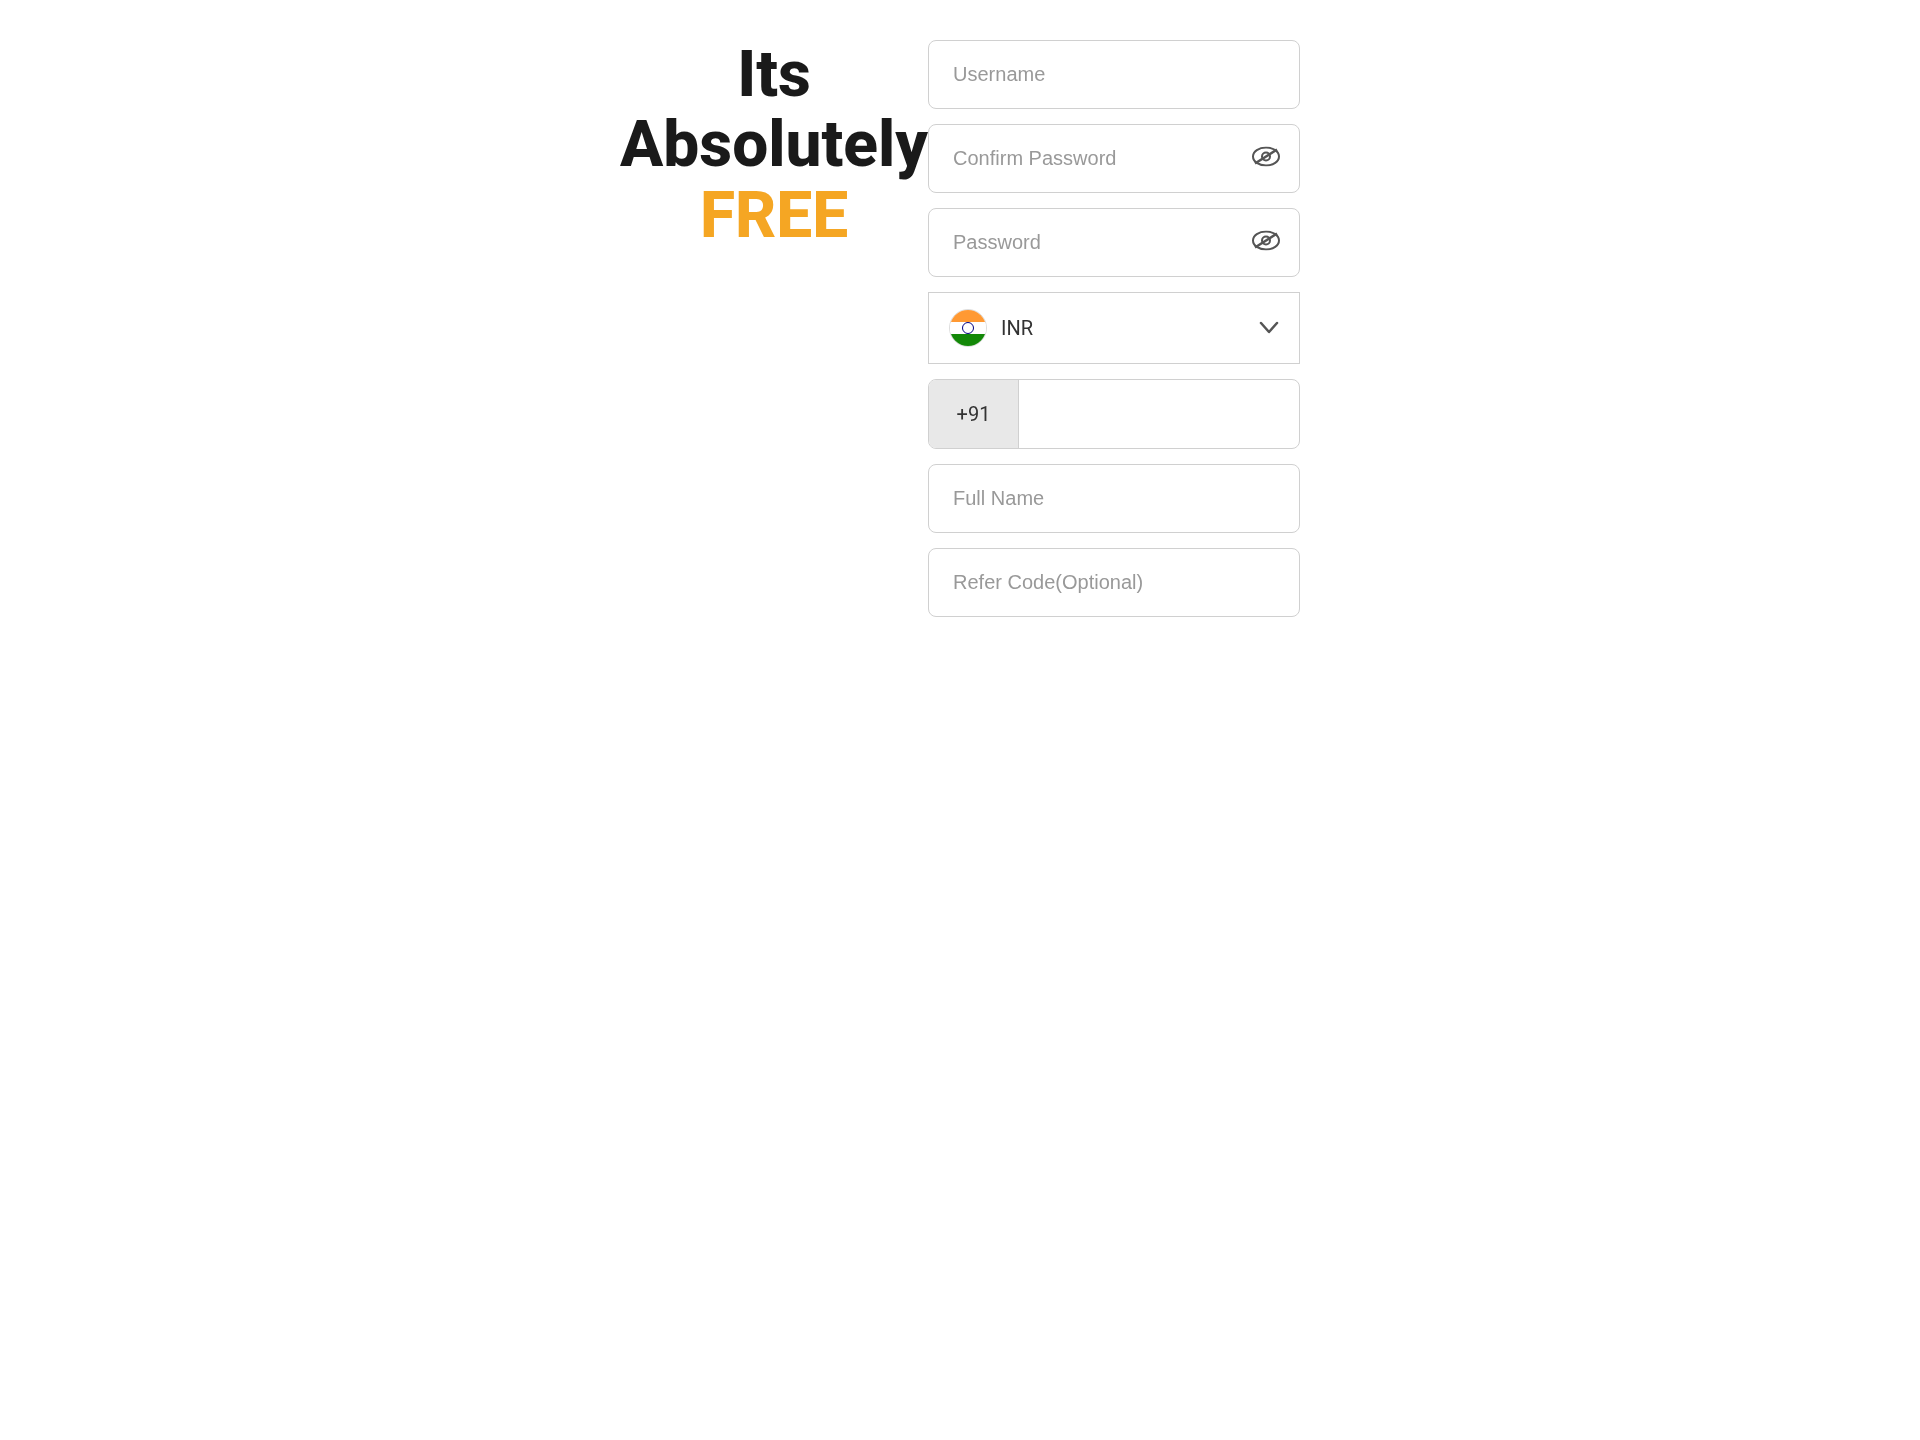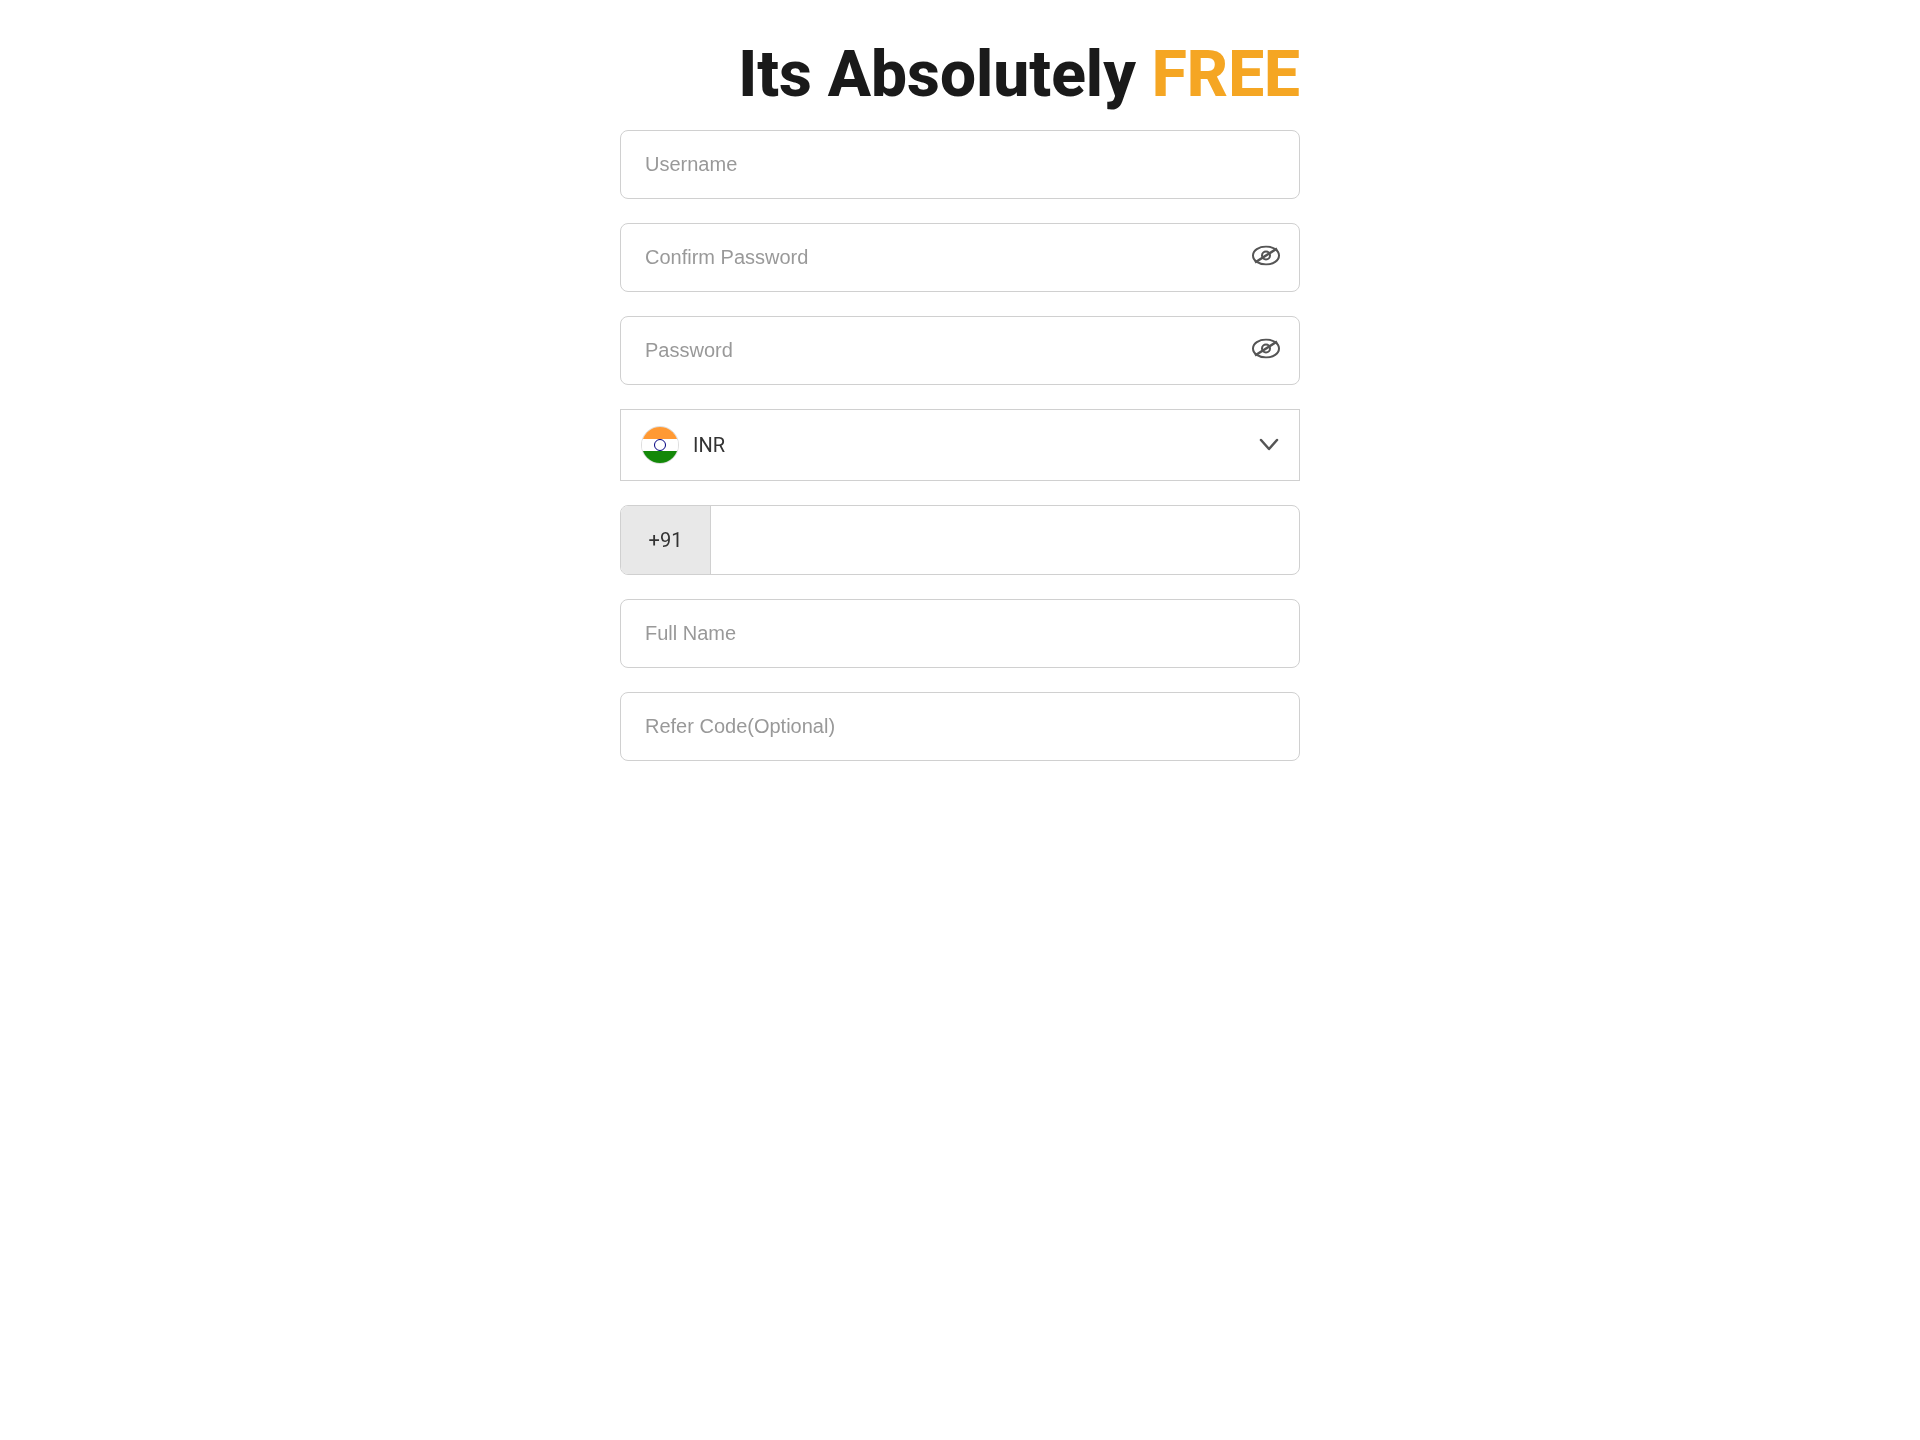--- a/index.html
+++ b/index.html
@@ -15,22 +15,22 @@
       justify-content: center;
       align-items: flex-start;
       min-height: 100vh;
       padding: 40px 20px;
     }
 
     .container {
       width: 100%;
       max-width: 680px;
       display: flex;
-      flex-direction: column;
-      align-items: flex-end;
+      flex-direction: row;
+      align-items: flex-start;
     }
 
     .title {
       font-size: 64px;
       font-weight: 800;
       color: #1a1a1a;
       text-align: center;
       line-height: 1.1;
       margin-bottom: 20px;
     }
@@ -49,21 +49,21 @@
 
     .subtitle-link {
       color: #e53935;
       cursor: pointer;
     }
 
     .form {
       width: 100%;
       display: flex;
       flex-direction: column;
-      gap: 24px;
+      gap: 15px;
     }
 
     .input-wrapper {
       position: relative;
       width: 100%;
     }
 
     .input-field {
       width: 100%;
       padding: 22px 24px;

